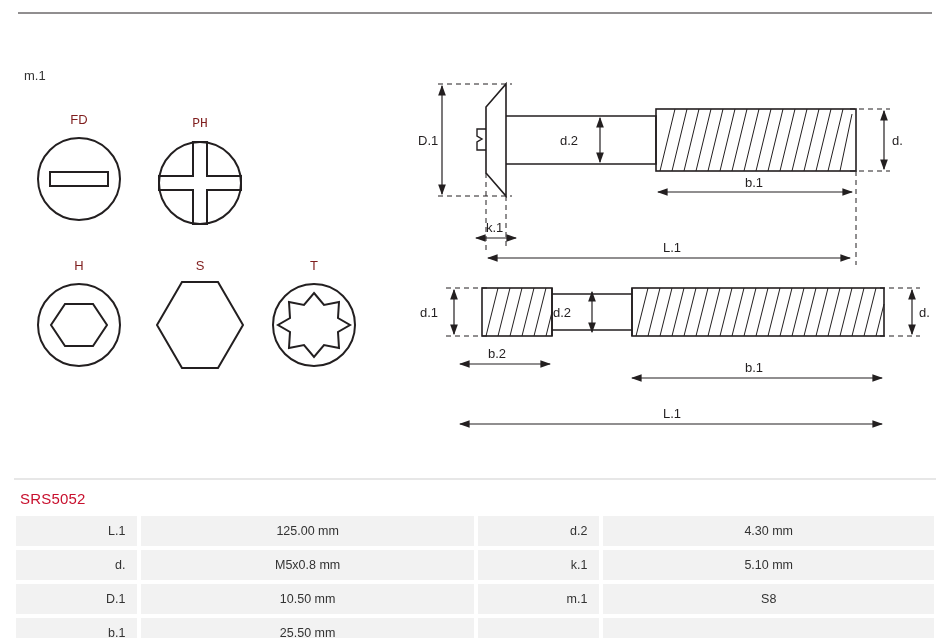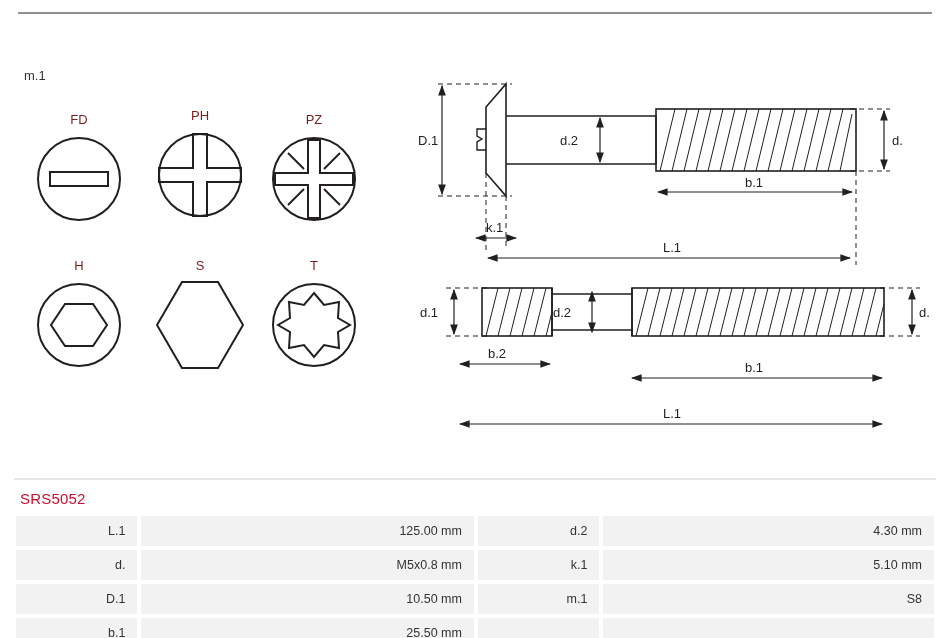--- a/index.html
+++ b/index.html
@@ -30,21 +30,21 @@
     font-size:15px;font-weight:normal;color:#c8102e;
     letter-spacing:.2px;
   }
   .tablewrap{position:absolute;left:12px;top:512px;width:926px;}
   table.specs{border-collapse:separate;border-spacing:4px 4px;width:926px;}
   table.specs td{
     height:22px;font-size:12.5px;color:#333;padding:4px 12px;
     background:#f2f2f2;
   }
   td.k{width:108px;text-align:right;background:#eeeeee;color:#444;}
-  td.v{width:345px;text-align:right;background:#f5f5f5;}
+  td.v{width:345px;text-align:center;background:#f5f5f5;}
   td.empty{background:#f2f2f2;}
 </style>
 </head>
 <body>
 
 <div class="stage">
 
   <div class="diagram">
 
     <svg style="position:absolute;left:18px;top:12px;" width="914" height="4">
@@ -56,43 +56,30 @@
     <div class="head-cell" style="left:14px;top:112px;">
       <div class="head-name">FD</div>
       <div class="head-art">
         <svg width="92" height="92" viewBox="0 0 92 92">
           <circle class="ln" cx="46" cy="46" r="41" stroke-width="2"></circle>
           <rect class="ln" x="17" y="39" width="58" height="14" stroke-width="2"></rect>
         </svg>
       </div>
     </div>
 
-    <div class="head-cell" style="left:135px;top:108px;">
+    <div class="head-cell" style="left:135px;top:116px;font-family:Liberation Mono, monospace;">
       <div class="head-name">PH</div>
       <div class="head-art">
         <svg width="92" height="92" viewBox="0 0 92 92">
           <circle class="ln" cx="46" cy="46" r="41" stroke-width="2"></circle>
           <path class="ln" stroke-width="2" d="M39 5 L53 5 L53 39 L87 39 L87 53 L53 53 L53 87 L39 87 L39 53 L5 53 L5 39 L39 39 Z"></path>
         </svg>
       </div>
     </div>
 
-    <div class="head-cell" style="left:249px;top:112px;">
-      <div class="head-name">PZ</div>
-      <div class="head-art">
-        <svg width="92" height="92" viewBox="0 0 92 92">
-          <circle class="ln" cx="46" cy="46" r="41" stroke-width="2"></circle>
-          <path class="ln" stroke-width="2" d="M40 7 L52 7 L52 40 L85 40 L85 52 L52 52 L52 85 L40 85 L40 52 L7 52 L7 40 L40 40 Z"></path>
-          <line class="ln" stroke-width="2" x1="20" y1="20" x2="36" y2="36"></line>
-          <line class="ln" stroke-width="2" x1="72" y1="20" x2="56" y2="36"></line>
-          <line class="ln" stroke-width="2" x1="20" y1="72" x2="36" y2="56"></line>
-          <line class="ln" stroke-width="2" x1="72" y1="72" x2="56" y2="56"></line>
-        </svg>
-      </div>
-    </div>
 
     <div class="head-cell" style="left:14px;top:258px;">
         <div class="head-name">H</div>
         <div class="head-art">
           <svg width="92" height="92" viewBox="0 0 92 92">
             <circle class="ln" cx="46" cy="46" r="41" stroke-width="2"></circle>
             <polygon class="ln" stroke-width="2" points="32,25 60,25 74,46 60,67 32,67 18,46"></polygon>
           </svg>
         </div>
     </div>

